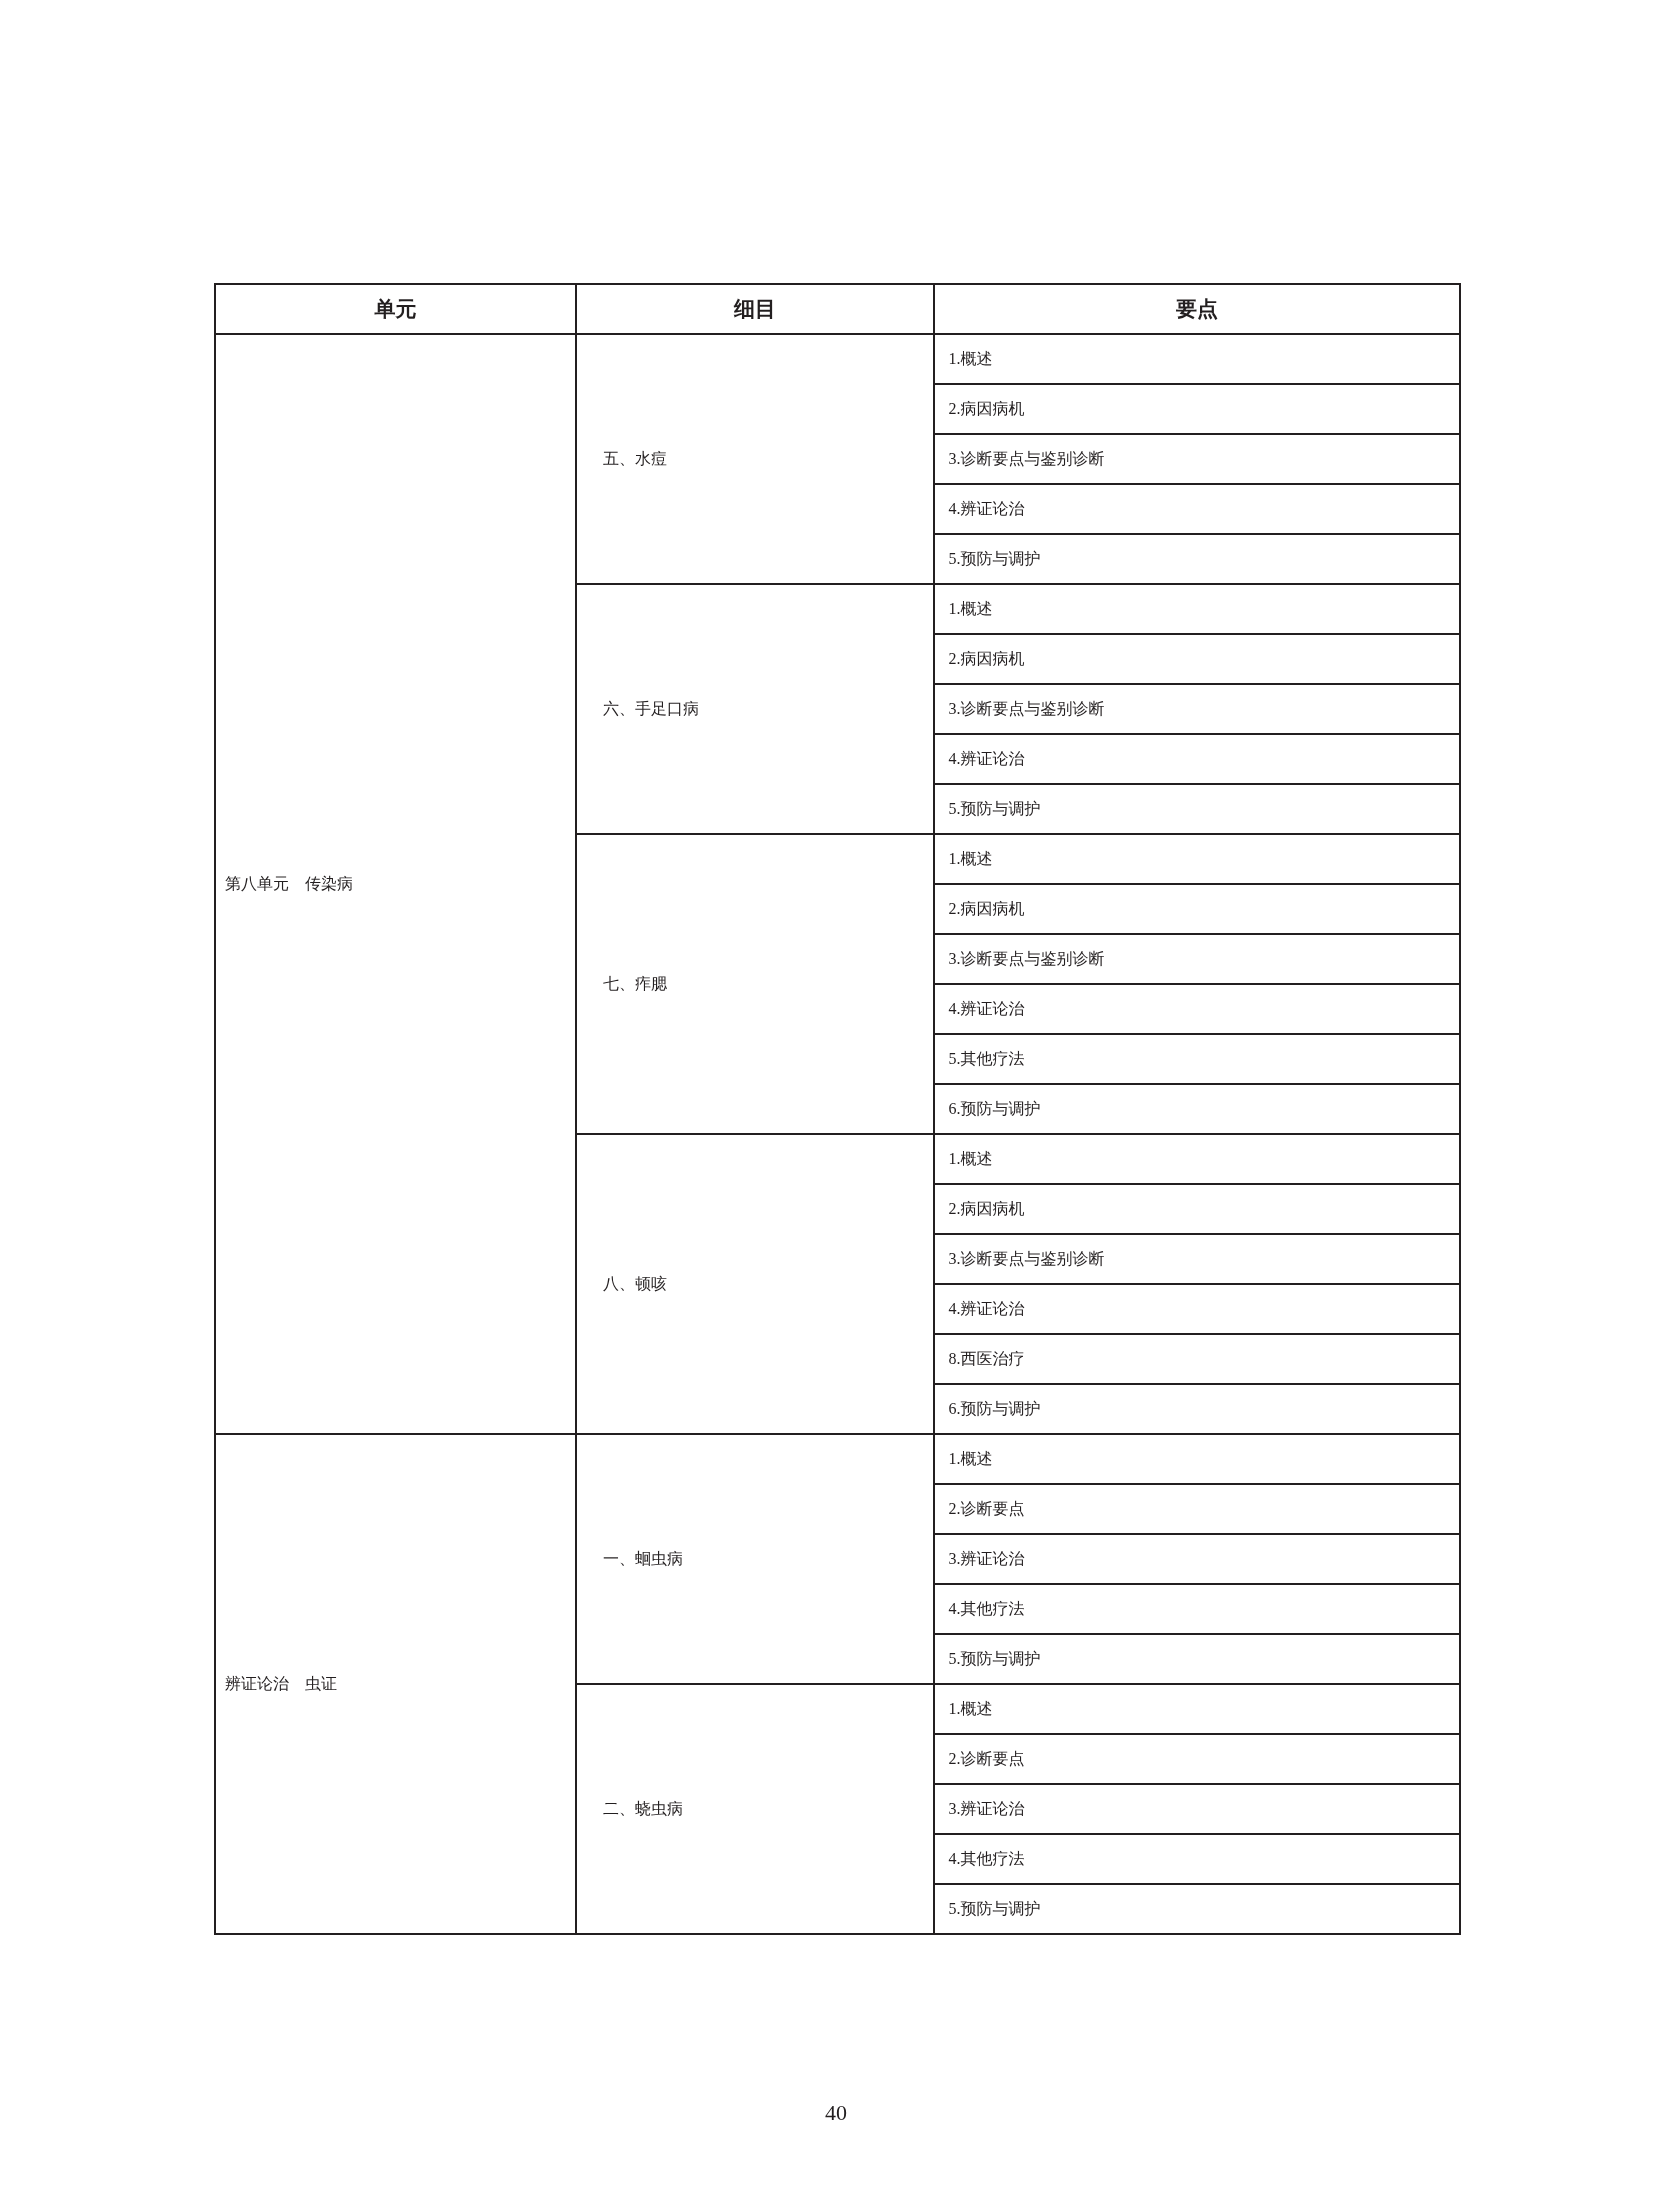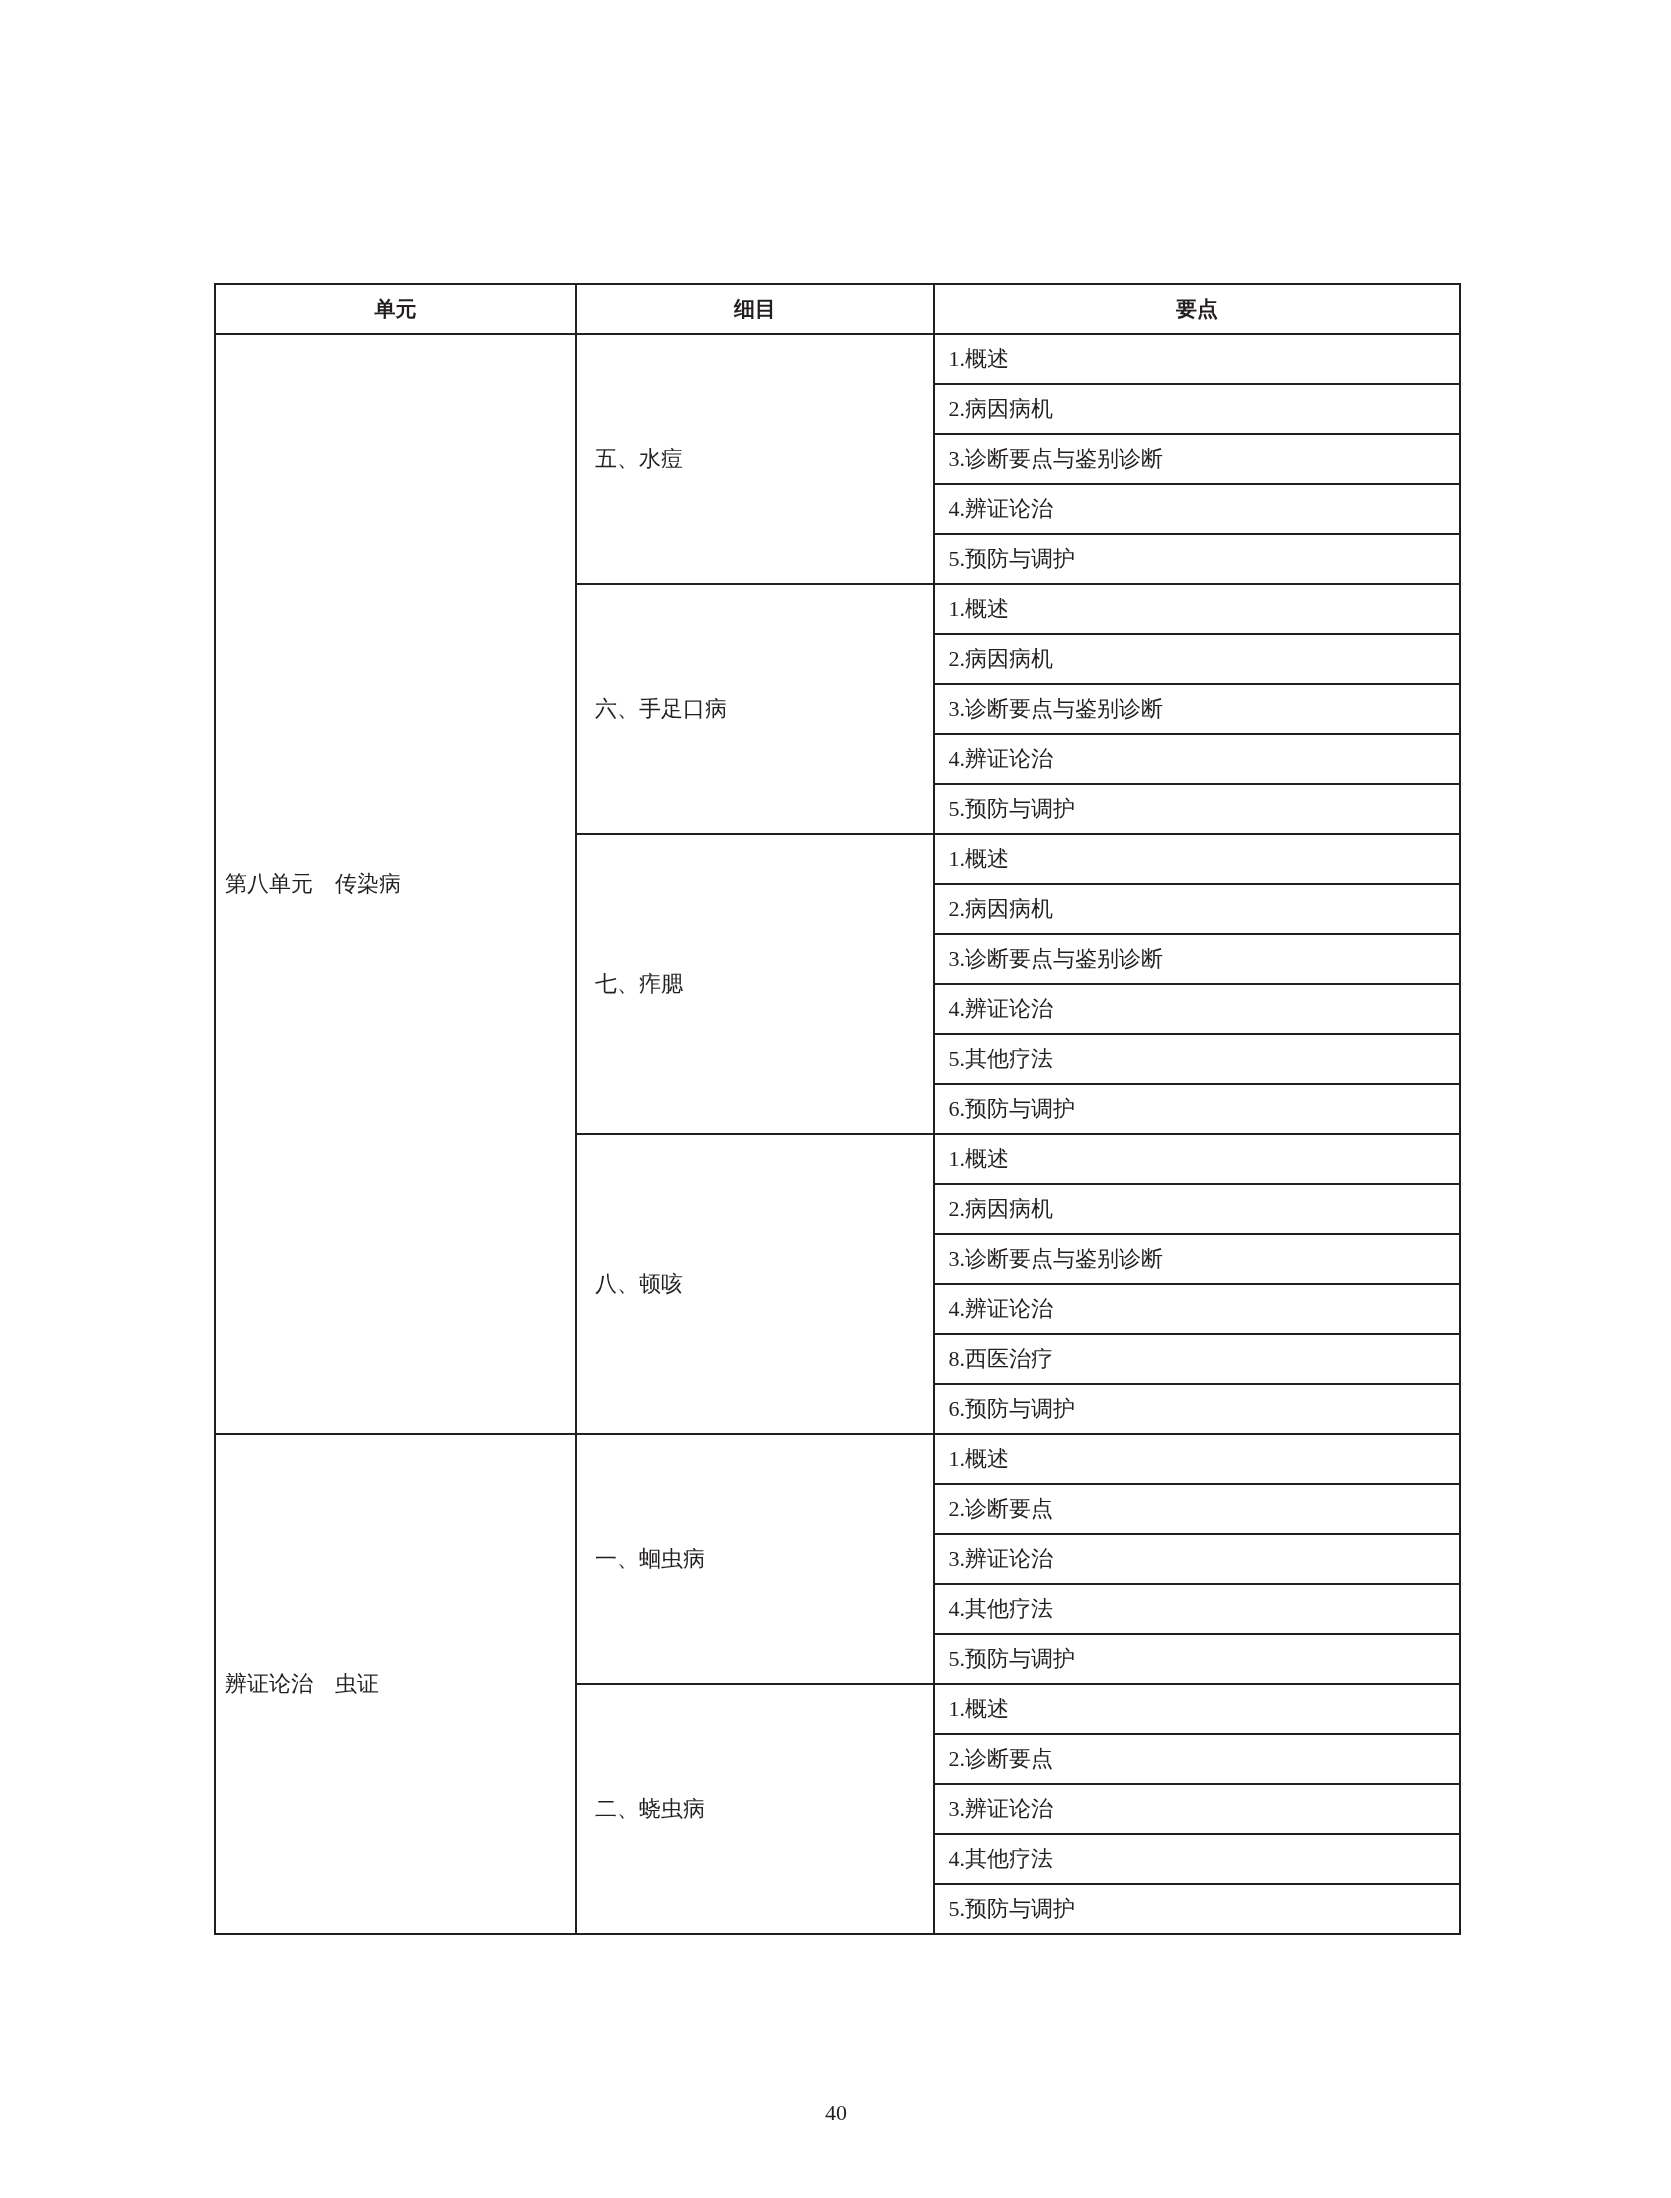--- a/index.html
+++ b/index.html
@@ -6,23 +6,23 @@
   body { width: 1672px; height: 2199px; position: relative; overflow: hidden;
          font-family: "Liberation Serif", "DejaVu Serif", serif; color: #231f20; }
   #tbl { position: absolute; left: 214px; top: 283px; width: 1246px;
          border-collapse: collapse; table-layout: fixed; }
   #tbl col.c1 { width: 361px; }
   #tbl col.c2 { width: 358px; }
   #tbl col.c3 { width: 526px; }
   #tbl td, #tbl th { border: 2.4px solid #231f20; padding: 0; }
   #tbl th { height: 48px; font-family: "DejaVu Sans", "Liberation Sans", sans-serif;
             font-weight: bold; font-size: 21px; text-align: center; vertical-align: middle; }
-  #tbl td { font-size: 22px; vertical-align: middle; }
+  #tbl td { font-size: 16px; vertical-align: middle; }
   #tbl td.unit { padding-left: 9px; }
-  #tbl td.item { padding-left: 18px; }
+  #tbl td.item { padding-left: 26px; }
   #tbl td.point { height: 48px; padding-left: 13.4px; }
   .page-num { position: absolute; top: 2100px; left: 0; width: 1672px; text-align: center;
               font-size: 22px; }
 </style>
 </head>
 <body>
 
 <table id="tbl">
   <colgroup>
       <col class="c1">

